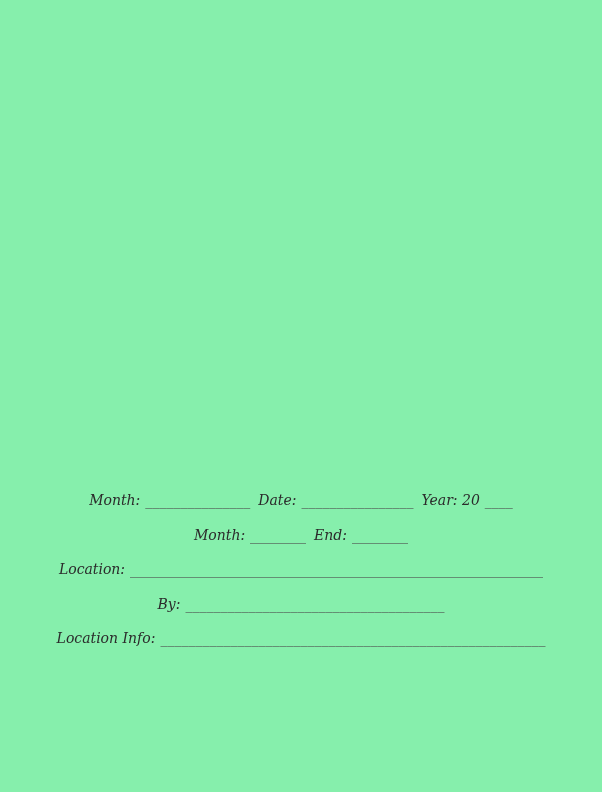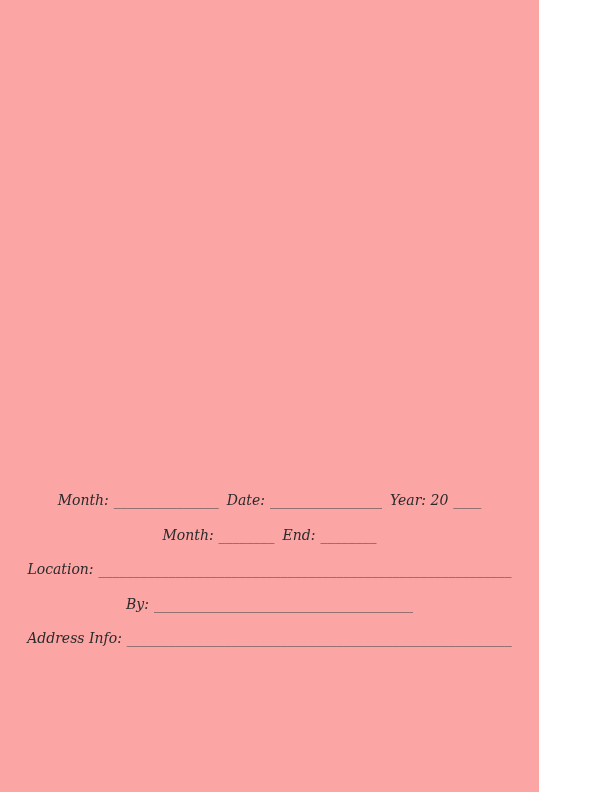--- a/index.html
+++ b/index.html
@@ -2,23 +2,23 @@
 <html><head>
 <meta charset="utf-8">
 <style>
   html, body {
     margin: 0;
     padding: 0;
     background: #ffffff;
   }
   .page {
     position: relative;
-    width: 539px;
+    width: 602px;
     height: 792px;
-    background: #fca5a5;
+    background: #86efac;
     overflow: hidden;
     font-family: "DejaVu Serif", "Liberation Serif", serif;
     font-style: italic;
     font-size: 14px;
     color: #2b2b2b;
   }
   .form-block {
     position: absolute;
     left: 0;
     right: 0;
@@ -58,17 +58,17 @@
     <div class="form-line">
       <span class="field-label">Location:</span><span class="blank">___________________________________________________________</span>
     </div>
 
 
     <div class="form-line">
       <span class="field-label">By:</span><span class="blank">_____________________________________</span>
     </div>
 
     <div class="form-line">
-      <span class="field-label">Address Info:</span><span class="blank">_______________________________________________________</span>
+      <span class="field-label">Location Info:</span><span class="blank">_______________________________________________________</span>
     </div>
 
   </div>
 </div>
 
 </body></html>

